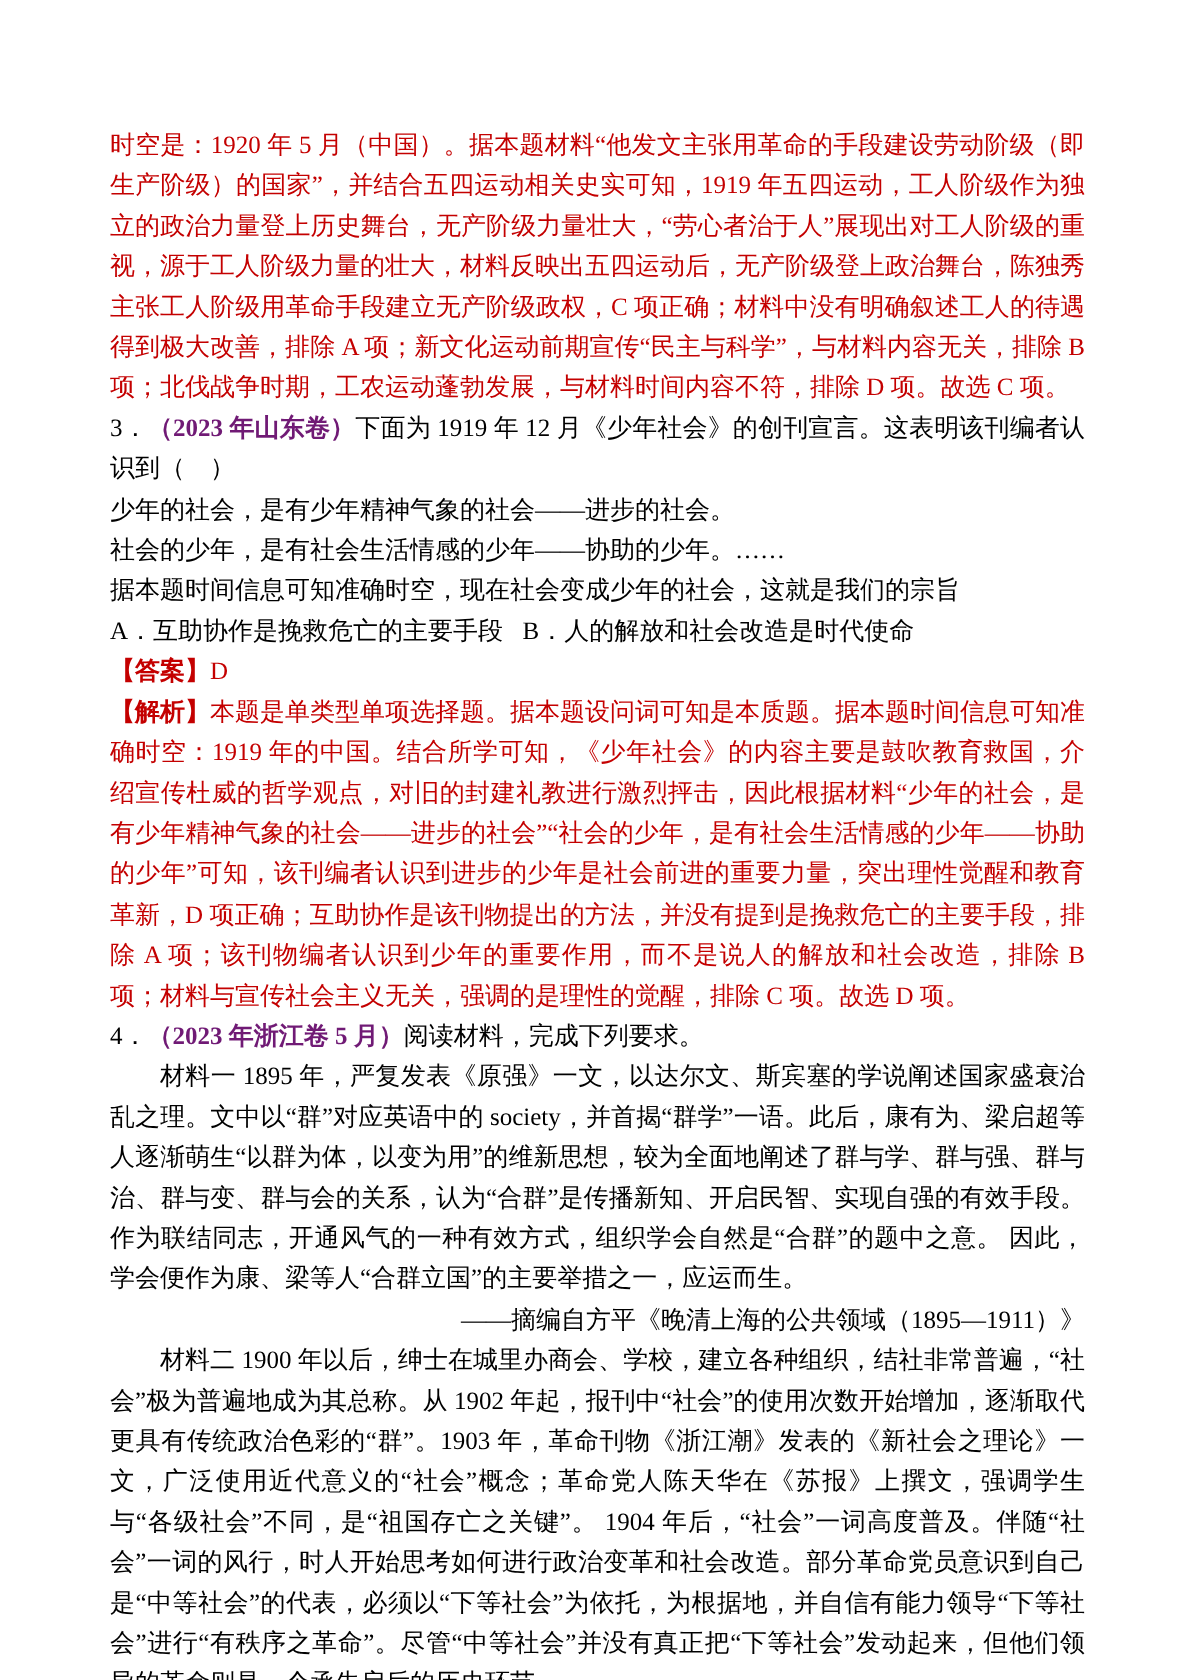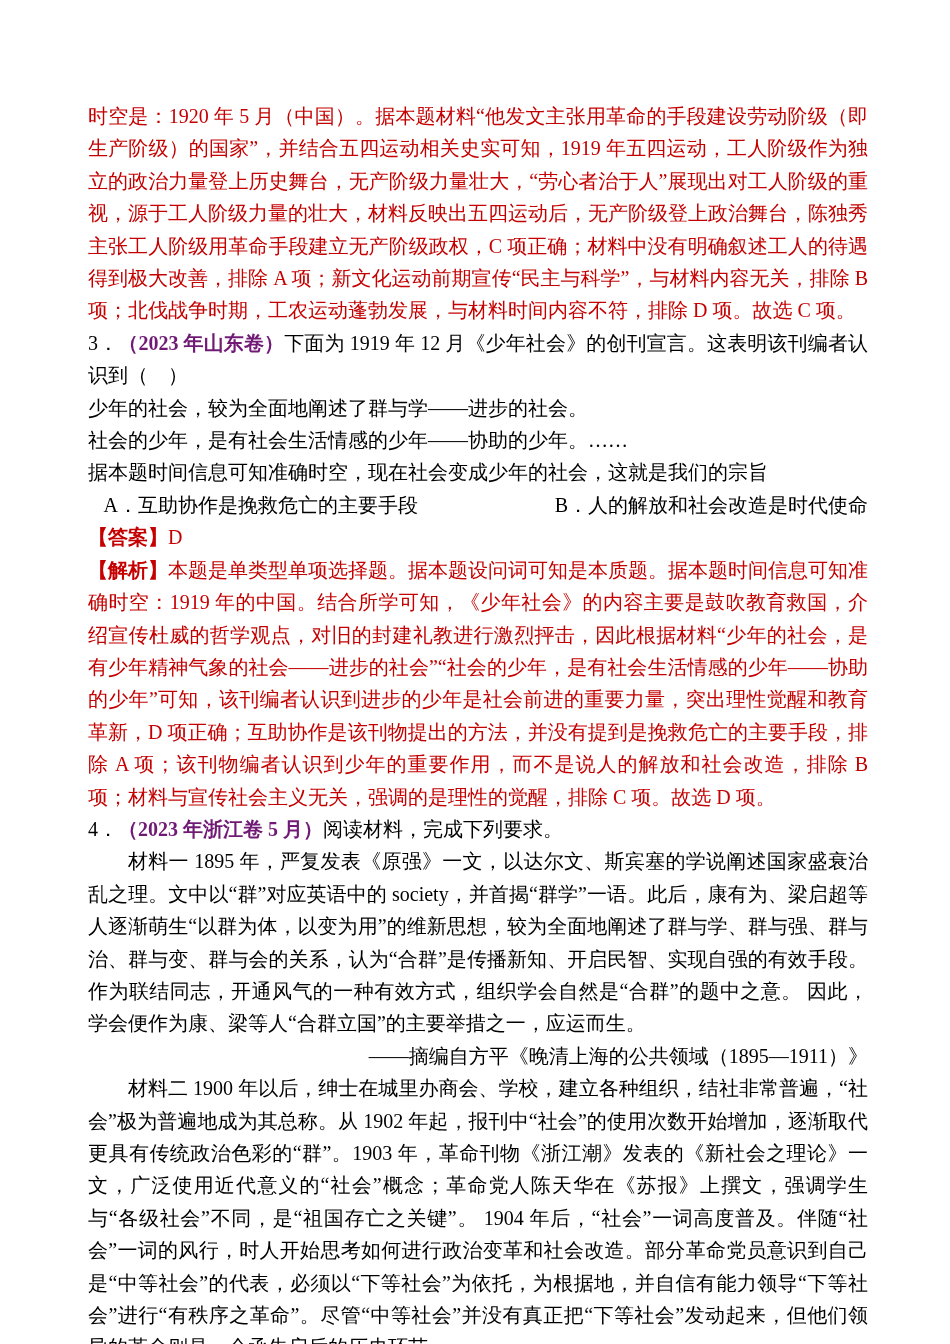--- a/index.html
+++ b/index.html
@@ -15,34 +15,34 @@
     background:#ffffff;
   }
   .para{margin:0;text-align:justify;}
   .red{color:#C40000;}
   .blue{color:#701a75;font-weight:bold;}
   .tag{font-weight:bold;}
   .kai{}
   .indent{text-indent:2em;}
   .right{text-align:right;}
   .options{display:grid;grid-template-columns:330px 1fr;}
-  .option{margin:0;text-align:right;}
+  .option{margin:0;text-align:left;}
 </style>
 </head>
 <body>
 
 <div class="page">
 
   <p class="para red">时空是：1920 年 5 月（中国）。据本题材料“他发文主张用革命的手段建设劳动阶级（即生产阶级）的国家”，并结合五四运动相关史实可知，1919 年五四运动，工人阶级作为独立的政治力量登上历史舞台，无产阶级力量壮大，“劳心者治于人”展现出对工人阶级的重视，源于工人阶级力量的壮大，材料反映出五四运动后，无产阶级登上政治舞台，陈独秀主张工人阶级用革命手段建立无产阶级政权，C 项正确；材料中没有明确叙述工人的待遇得到极大改善，排除 A 项；新文化运动前期宣传“民主与科学”，与材料内容无关，排除 B 项；北伐战争时期，工农运动蓬勃发展，与材料时间内容不符，排除 D 项。故选 C 项。</p>
 
   <p class="para">
     <span>3．</span><span class="blue">（2023 年山东卷）</span><span>下面为 1919 年 12 月《少年社会》的创刊宣言。这表明该刊编者认识到（　）</span>
   </p>
 
-  <p class="para">少年的社会，较为全面地阐述了群与学——进步的社会。</p>
+  <p class="para">少年的社会，是有少年精神气象的社会——进步的社会。</p>
   <p class="para">社会的少年，是有社会生活情感的少年——协助的少年。……</p>
   <p class="para">据本题时间信息可知准确时空，现在社会变成少年的社会，这就是我们的宗旨</p>
 
   <div class="options">
     <p class="option">
       <span>A．</span><span>互助协作是挽救危亡的主要手段</span>
     </p>
     <p class="option">
       <span>B．</span><span>人的解放和社会改造是时代使命</span>
     </p>

